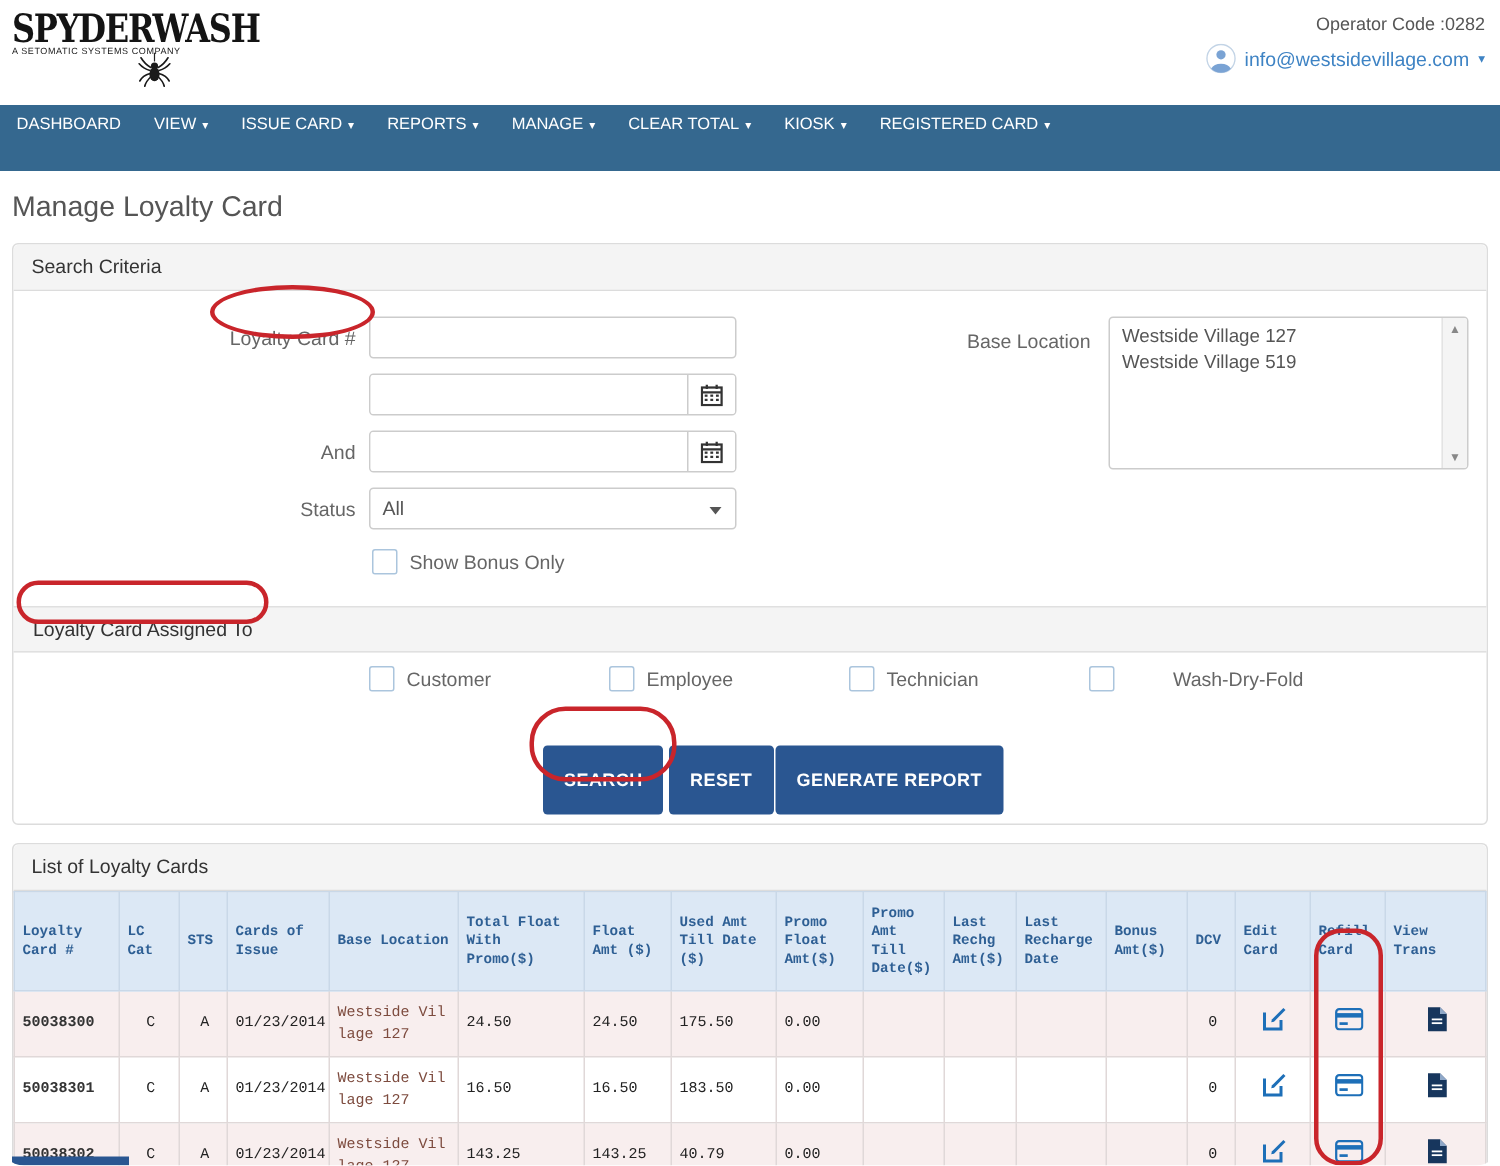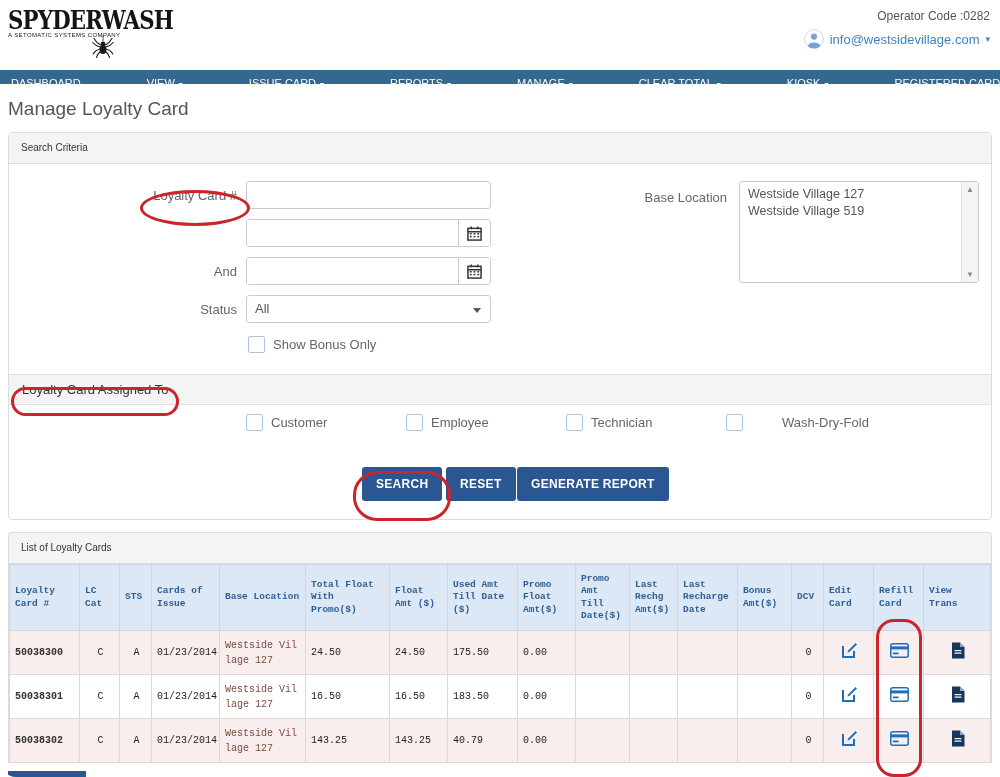--- a/index.html
+++ b/index.html
@@ -16,31 +16,31 @@
              letter-spacing:-1px;color:#141414;transform:scaleX(.82);transform-origin:left;white-space:nowrap;}
   .logo-sub{font-size:6px;letter-spacing:.4px;color:#1a1a1a;margin-top:-3px;white-space:nowrap;}
   .spider{position:absolute;left:84px;top:30px;}
   .header-right{position:absolute;right:10px;top:9px;text-align:right;}
   .op-code{font-size:12px;color:#555;}
   .account{margin-top:6px;font-size:13px;color:var(--link,#3e83c4);
            display:flex;align-items:center;justify-content:flex-end;gap:6px;cursor:pointer;}
   .account .caret-blue{font-size:9px;}
 
   
-  nav{display:flex;background:var(--nav-bg,#35688f);height:14px;gap:44px;}
+  nav{display:flex;background:var(--nav-bg,#35688f);height:44px;}
   .nav-item{color:#fff;font-size:11px;line-height:26px;padding:0 11px;cursor:pointer;white-space:nowrap;}
   .nav-item .caret{font-size:8px;margin-left:4px;}
 
   
   h1{font-size:19px;font-weight:400;color:#555;margin:14px 0 12px 8px;line-height:22px;}
 
   
   .panel{margin:0 8px;border:1px solid #dcdcdc;border-radius:4px;background:#fff;}
   .panel-head{background:#f4f4f4;border-bottom:1px solid #dcdcdc;padding:0 12px;height:31px;
-              line-height:30px;font-size:10px;color:#333;border-radius:4px 4px 0 0;}
+              line-height:30px;font-size:13px;color:#333;border-radius:4px 4px 0 0;}
   .search-body{position:relative;height:355px;}
 
   .f-label{position:absolute;left:0;width:228px;text-align:right;font-size:13px;color:#666;line-height:28px;}
   .f-label span{display:inline-block;line-height:20px;vertical-align:middle;}
   .f-input{position:absolute;left:237px;width:245px;height:28px;border:1px solid #ccc;border-radius:3px;
            font-size:13px;padding:0 8px;color:#333;font-family:inherit;outline:none;}
   .input-group{position:absolute;left:237px;width:245px;height:28px;border:1px solid #ccc;border-radius:3px;
                display:flex;background:#fff;overflow:hidden;}
   .input-group input{flex:1;min-width:0;border:none;outline:none;font-size:13px;padding:0 8px;font-family:inherit;}
   .cal-btn{width:32px;border:none;border-left:1px solid #ccc;background:#fff;display:flex;
@@ -54,21 +54,21 @@
   .cb-label{position:absolute;font-size:13px;color:#666;line-height:17px;white-space:nowrap;}
   .listbox{position:absolute;left:730px;top:17px;width:240px;height:102px;border:1px solid #ccc;
            border-radius:3px;background:#fff;padding:4px 24px 4px 8px;overflow:hidden;}
   .listbox .option{font-size:12.5px;color:#555;line-height:17px;cursor:pointer;white-space:nowrap;}
   .lb-scroll{position:absolute;right:0;top:0;bottom:0;width:17px;background:#f4f4f4;border-left:1px solid #e3e3e3;}
   .lb-scroll .up,.lb-scroll .down{position:absolute;left:0;right:0;text-align:center;font-size:8px;color:#888;cursor:pointer;}
   .lb-scroll .up{top:3px;}.lb-scroll .down{bottom:3px;}
   .sub-head{position:absolute;left:0;right:0;top:210px;height:31px;background:#f4f4f4;
             border-top:1px solid #e0e0e0;border-bottom:1px solid #e0e0e0;
             font-size:13px;color:#333;line-height:29px;padding-left:13px;}
-  .btn{position:absolute;top:303px;height:34px;background:var(--button-bg,#2a5691);color:#fff;border:none;
+  .btn{position:absolute;top:303px;height:46px;background:var(--button-bg,#2a5691);color:#fff;border:none;
        border-radius:3px;font-weight:700;font-size:12px;padding:0 14px;cursor:pointer;
        font-family:inherit;letter-spacing:.3px;}
 
   
   .table-panel{margin-top:12px;border-radius:4px 4px 0 0;border-bottom:none;}
   table{border-collapse:collapse;table-layout:fixed;width:100%;}
   th{background:var(--table-header-bg,#dce8f5);color:#2e5f94;
      font:700 9.5px/1.3 "Liberation Mono",monospace;text-align:left;
      padding:4px 5px;border:1px solid #c9d8e8;height:66px;vertical-align:middle;}
   td{font:10px/1.5 "Liberation Mono",monospace;color:#222;padding:4px 3px 4px 5px;

